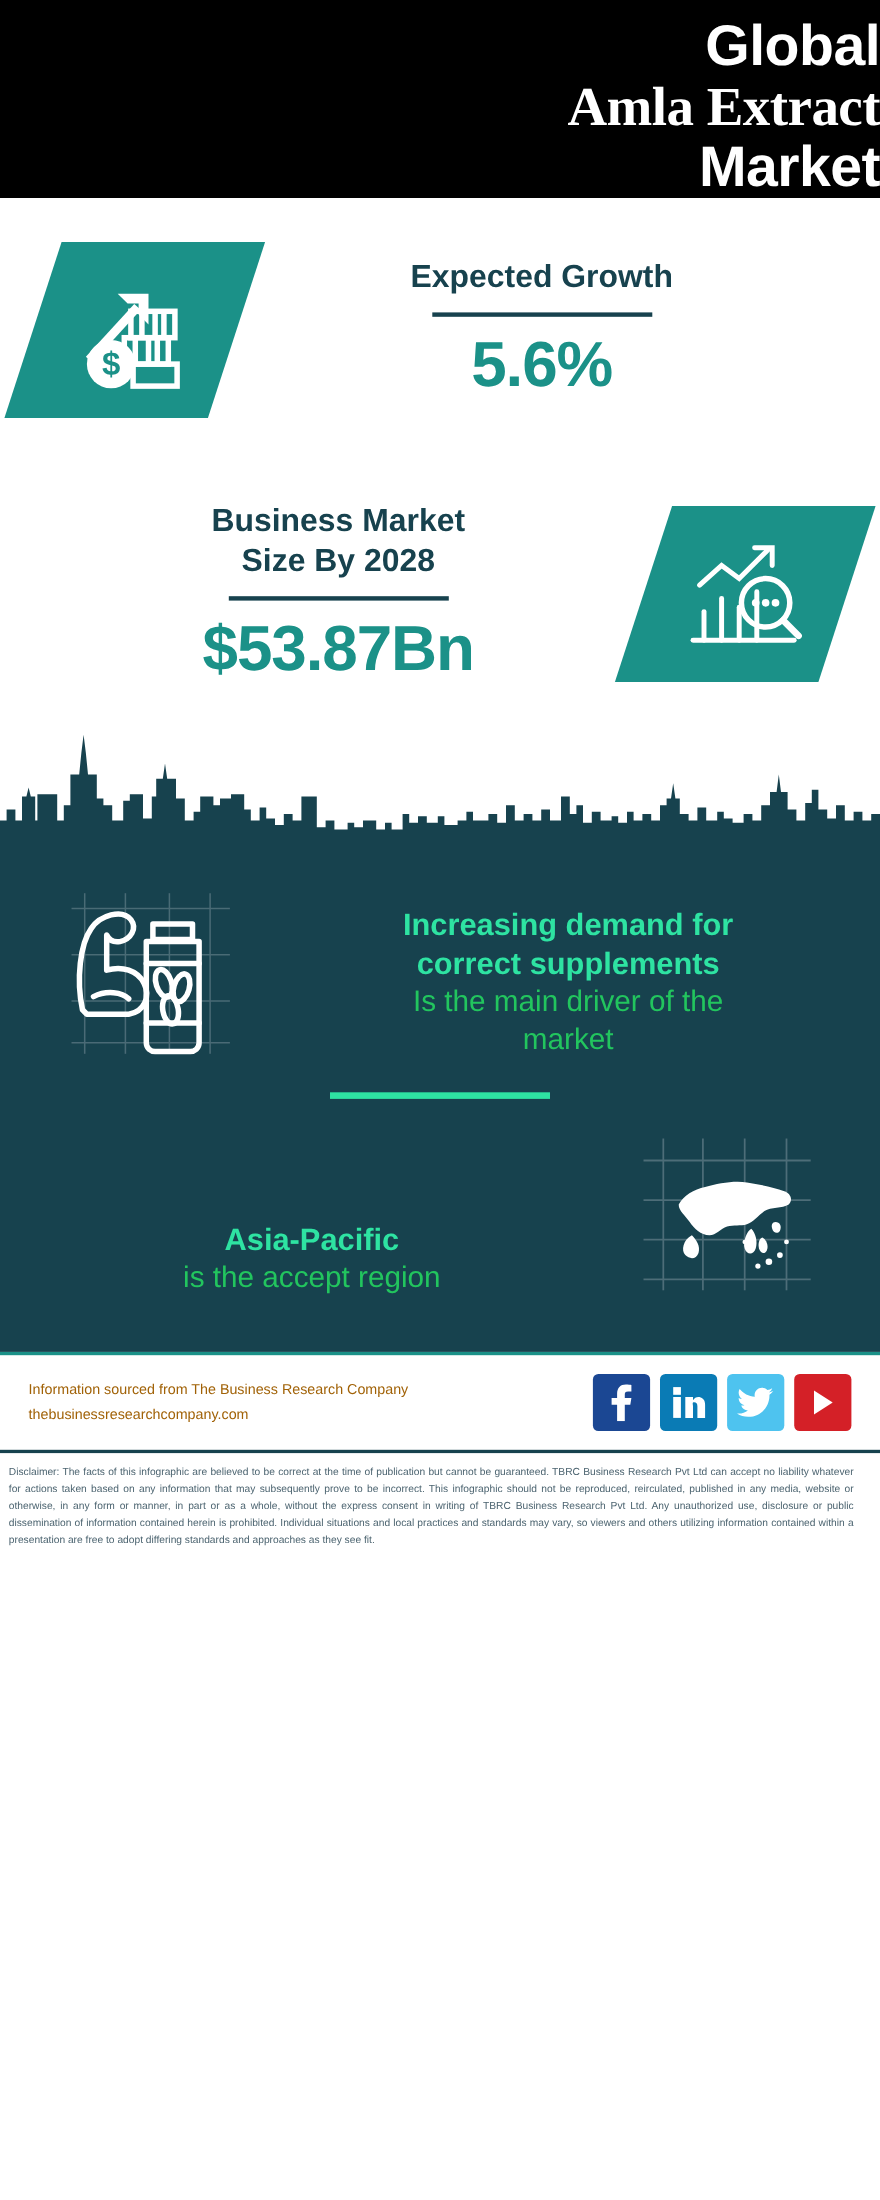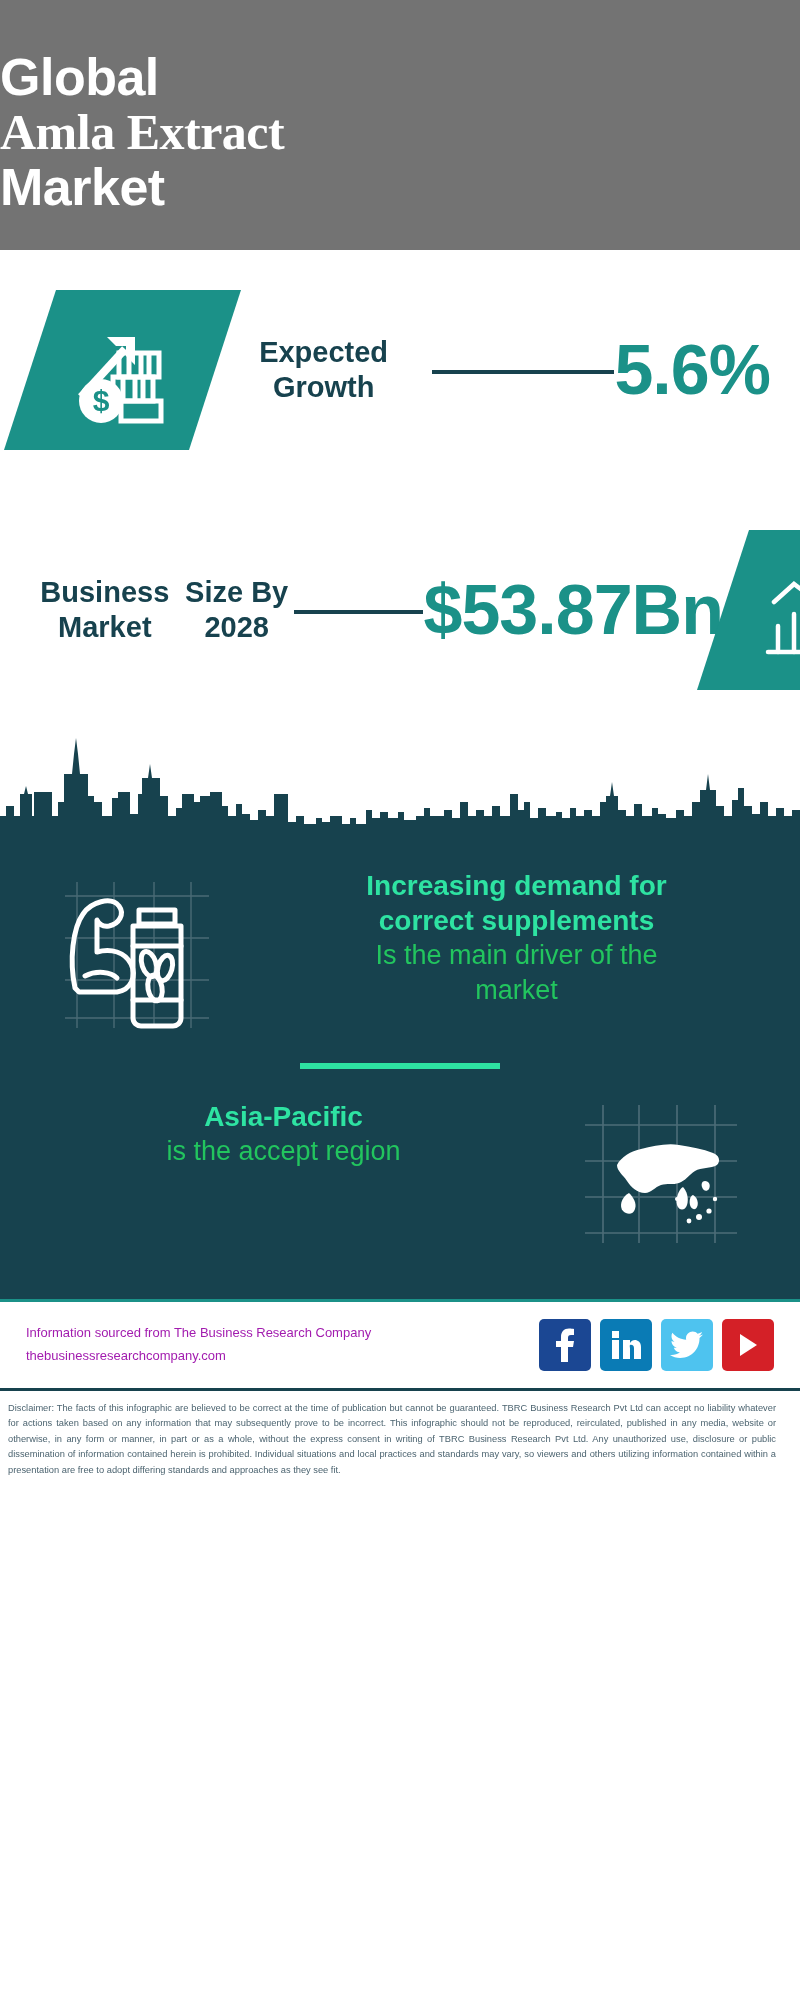--- a/index.html
+++ b/index.html
@@ -7,24 +7,24 @@
   body {
     font-family:"Liberation Sans", sans-serif;
     background:#ffffff;
     color:#17424e;
     overflow:hidden;
   }
   .page { position:relative; width:800px; height:2000px; background:#fff; }
 
   
   .header {
-    background:#737373;
-    height:250px;
+    background:#000000;
+    height:180px;
     display:flex; flex-direction:column;
-    align-items:flex-start; justify-content:center;
+    align-items:flex-end; justify-content:center;
     padding-top:14px;
   }
   .header .ln {
     color:#ffffff;
     font-weight:700;
     letter-spacing:-0.5px;
     line-height:1.08;
     text-align:center;
   }
   .header .l1 { font-size:52px; }
@@ -39,39 +39,39 @@
   }
   .stat.left-icon { justify-content:flex-start; }
   .badge {
     width:185px; height:160px;
     background:#1b9188;
     transform:skewX(-18deg);
     display:flex; align-items:center; justify-content:center;
     flex:0 0 auto;
   }
   .badge > svg { transform:skewX(18deg); }
-  .stat-text { flex:1; display:flex; flex-direction:row; align-items:center; }
+  .stat-text { flex:1; display:flex; flex-direction:column; align-items:center; }
   .stat-title {
     font-size:29px; font-weight:700; line-height:1.22;
     color:#17424e; text-align:center;
   }
   .rule { width:200px; height:4px; background:#17424e; margin:14px 0 10px; }
   .stat-value {
-    font-size:70px; font-weight:700; color:#1b9188; letter-spacing:-1px;
+    font-size:58px; font-weight:700; color:#1b9188; letter-spacing:-1px;
   }
 
   
   .dark-wrap { position:relative; }
   .skyline { display:block; width:800px; height:120px; }
   .dark-panel {
     background:#17424e;
     padding:18px 0 50px;
   }
   .row {
-    display:flex; align-items:flex-start;
+    display:flex; align-items:flex-end;
     padding:0 34px;
     gap:23px;
   }
   .row .icon-cell { flex:0 0 210px; display:flex; justify-content:center; }
   .row .txt-cell  { flex:1; text-align:center; }
   .hl {
     color:#2ee3a2; font-size:28px; font-weight:700; line-height:1.25;
   }
   .sub {
     color:#22c55e; font-size:27px; font-weight:400; line-height:1.3;
@@ -85,21 +85,21 @@
 
   
   .footer {
     border-top:3px solid #1b9188;
     border-bottom:3px solid #17424e;
     height:92px;
     display:flex; align-items:center; justify-content:space-between;
     padding:0 26px;
     background:#fff;
   }
-  .src { color:#a21caf; font-size:13px; line-height:1.75; }
+  .src { color:#a16207; font-size:13px; line-height:1.75; }
   .socials { display:flex; gap:9px; align-items:center; }
   .sq {
     width:52px; height:52px; border-radius:5px;
     display:flex; align-items:center; justify-content:center;
   }
   .disclaimer {
     padding:10px 24px 0 8px;
     font-size:9.3px; line-height:1.66;
     color:#4c6470; text-align:justify;
   }

